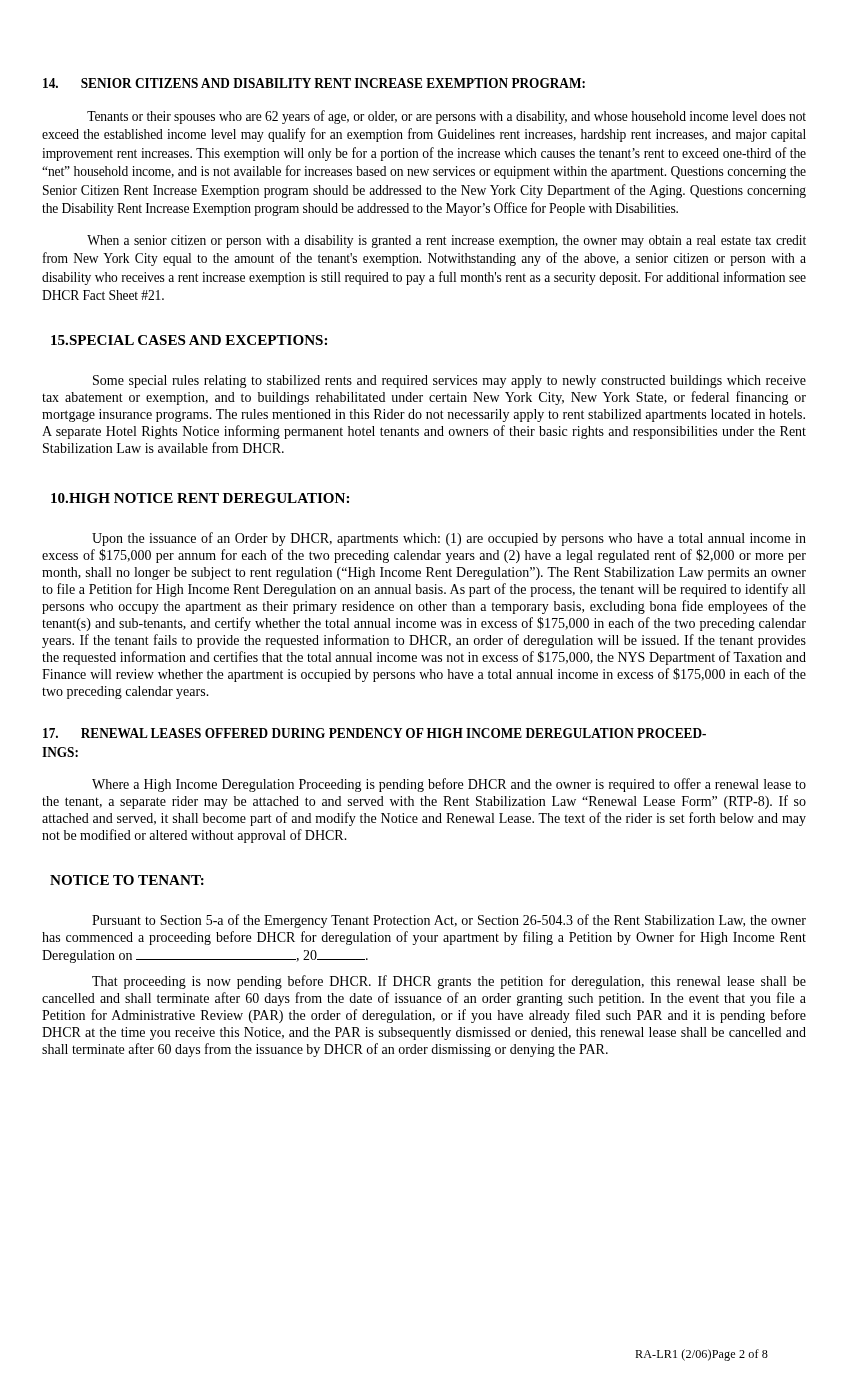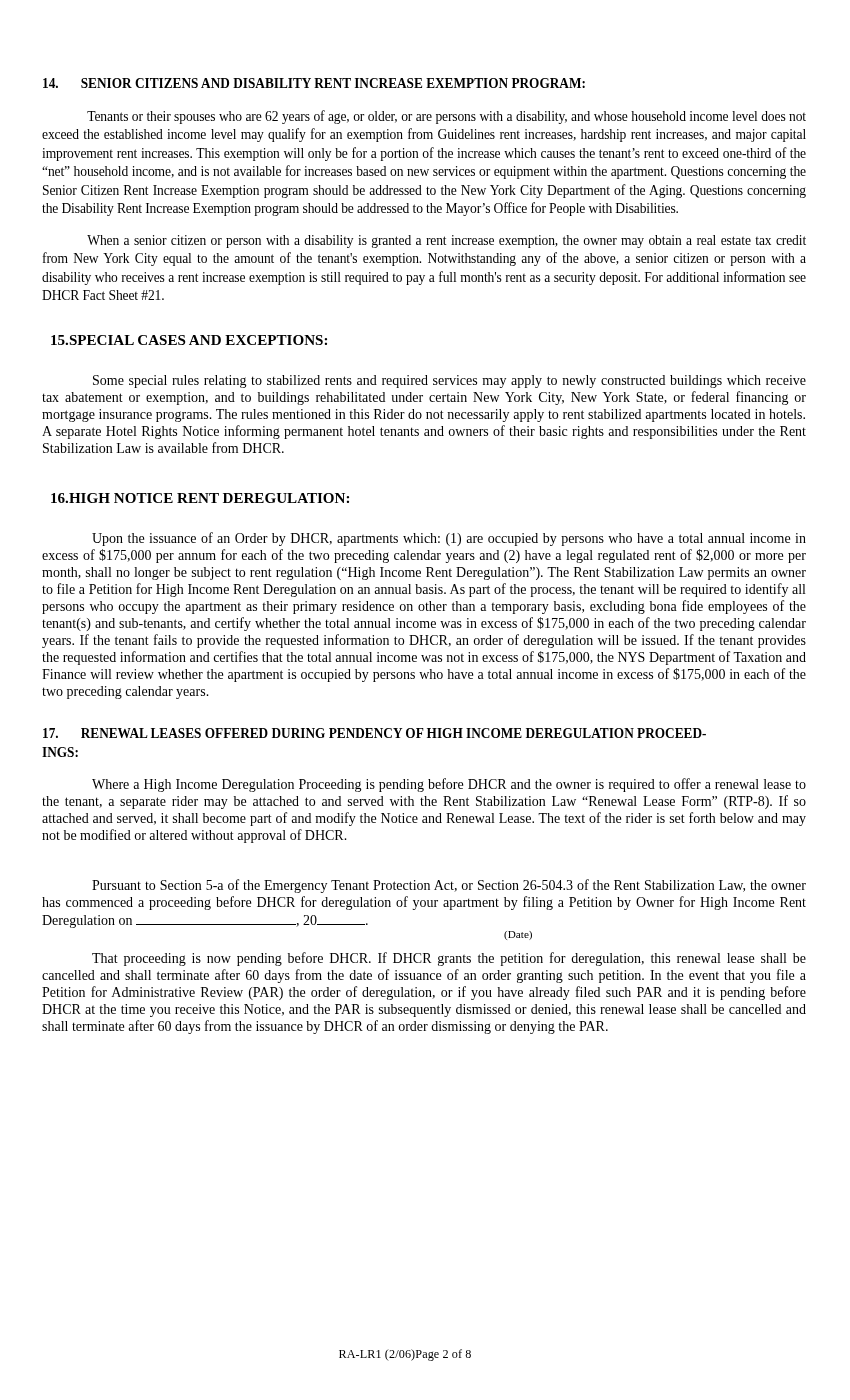--- a/index.html
+++ b/index.html
@@ -102,21 +102,21 @@
     text-indent: 0;
   }
 
   
   .footer {
     position: absolute;
     left: 42px;
     right: 44px;
     bottom: 38px;
     display: flex;
-    justify-content: center;
+    justify-content: flex-end;
     align-items: baseline;
     font-size: 12.2px;
   }
   .footer .left  { letter-spacing: 0.1px; }
   .footer .right { letter-spacing: 0.1px; }
 </style>
 </head>
 <body>
 
 <div class="page">
@@ -141,46 +141,46 @@
       <span class="num">15.</span><span>SPECIAL CASES AND EXCEPTIONS:</span>
     </div>
 
     <div class="gap-md"></div>
 
     <p class="body">Some special rules relating to stabilized rents and required services may apply to newly constructed buildings which receive tax abatement or exemption, and to buildings rehabilitated under certain New York City, New York State, or federal financing or mortgage insurance programs. The rules mentioned in this Rider do not necessarily apply to rent stabilized apartments located in hotels. A separate Hotel Rights Notice informing permanent hotel tenants and owners of their basic rights and responsibilities under the Rent Stabilization Law is available from DHCR.</p>
 
     <div class="gap-xl"></div>
 
     <div class="plain-head">
-      <span class="num">16.</span><span>HIGH NOTICE RENT DEREGULATION:</span>
+      <span class="num">10.</span><span>HIGH NOTICE RENT DEREGULATION:</span>
     </div>
 
     <div class="gap-md"></div>
 
     <p class="body">Upon the issuance of an Order by DHCR, apartments which: (1) are occupied by persons who have a total annual income in excess of $175,000 per annum for each of the two preceding calendar years and (2) have a legal regulated rent of $2,000 or more per month, shall no longer be subject to rent regulation (“High Income Rent Deregulation”).  The Rent Stabilization Law permits an owner to file a Petition for High Income Rent Deregulation on an annual basis.  As part of the process, the tenant will be required to identify all persons who occupy the apartment as their primary residence on other than a temporary basis, excluding bona fide employees of the tenant(s) and sub-tenants, and certify whether the total annual income was in excess of $175,000 in each of the two preceding calendar years.  If the tenant fails to provide the requested information to DHCR, an order of deregulation will be issued.  If the tenant provides the requested information and certifies that the total annual income was not in excess of $175,000, the NYS Department of Taxation and Finance will review whether the apartment is occupied by persons who have a total annual income in excess of $175,000 in each of the two preceding calendar years.</p>
 
     <div class="gap-xl"></div>
 
     <div class="sec-head condensed">
       <span class="num">17.</span><span>RENEWAL LEASES OFFERED DURING PENDENCY OF HIGH INCOME DEREGULATION PROCEED-</span><br>
       <span>INGS:</span>
     </div>
 
     <div class="gap-md"></div>
 
     <p class="body">Where a High Income Deregulation Proceeding is pending before DHCR and the owner is required to offer a renewal lease to the tenant, a separate rider may be attached to and served with the Rent Stabilization Law “Renewal Lease Form” (RTP-8).  If so attached and served, it shall become part of and modify the Notice and Renewal Lease.   The text of the rider is set forth below and may not be modified or altered without approval of DHCR.</p>
 
     <div class="gap-lg"></div>
 
+    <div class="plain-head">NOTICE TO TENANT:</div>
 
     <div class="gap-md"></div>
 
     <p class="body"><span>Pursuant to Section 5-a of the Emergency Tenant Protection Act, or Section 26-504.3 of the Rent Stabilization Law, the owner has commenced a proceeding before DHCR for deregulation of your apartment by filing a Petition by Owner for High Income Rent Deregulation on </span><span class="blank-rule blank-date"></span><span>, 20</span><span class="blank-rule blank-year"></span><span>.</span></p>
 
-    <p class="date-caption">(Date)</p>
 
     <div class="gap-sm"></div>
 
     <p class="body">That proceeding is now pending before DHCR.  If DHCR grants the petition for deregulation, this renewal lease shall be cancelled and shall terminate after 60 days from the date of issuance of an order granting such petition.  In the event that you file a Petition for Administrative Review (PAR) the order of deregulation, or if you have already filed such PAR and it is pending before DHCR at the time you receive this Notice, and the PAR is subsequently dismissed or denied, this renewal lease shall be cancelled and shall terminate after 60 days from the issuance by DHCR of an order dismissing or denying the PAR.</p>
 
     <div class="gap-lg"></div>
 
 
   </div>
 

